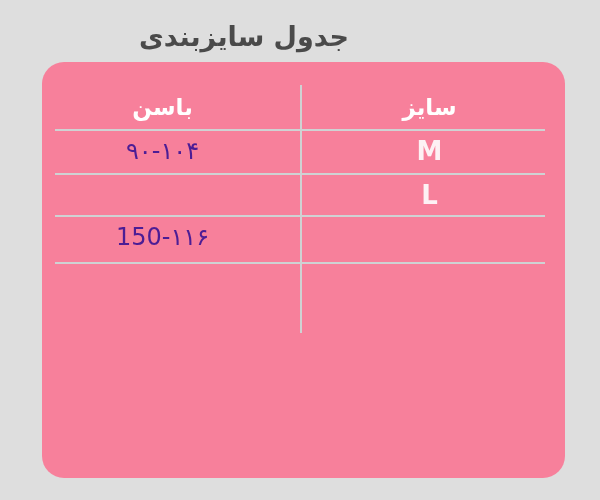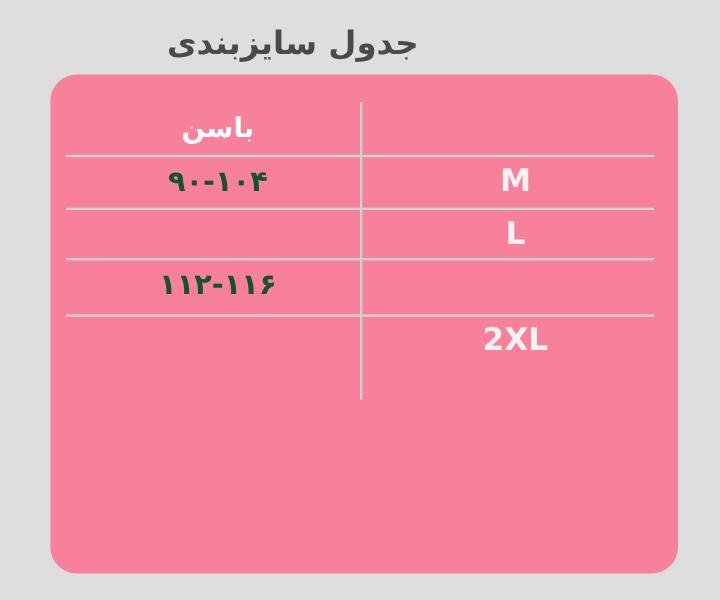--- a/index.html
+++ b/index.html
@@ -66,38 +66,38 @@
     top: 0;
     height: 100%;
     display: flex;
     align-items: center;
     justify-content: center;
     color: #fdf0f3;
     direction: rtl;
     white-space: nowrap;
   }
   .cell-size { right: 13px;  width: 245px; }
-  .cell-hip  { right: 261px; width: 245px; }
+  .cell-hip  { right: 280px; width: 245px; }
 
   .hdr .cell {
     font-size: 23px;
     font-weight: bold;
     color: #ffffff;
   }
 
   .cell-size .val {
     font-size: 26px;
     font-weight: bold;
     color: #fdf1f4;
     direction: ltr;
   }
   .cell-hip .val {
     font-size: 24px;
-    font-weight: bold;
-    color: #14532d;
+    font-weight: normal;
+    color: #4c1d95;
     direction: rtl;
   }
 
   
   .hline {
     position: absolute;
     left: 13px;
     width: 490px;
     height: 2px;
     background: #cfd2d3;
@@ -125,20 +125,23 @@
 
   <div class="tbl">
 
     <div class="hline h0"></div>
     <div class="hline h1"></div>
     <div class="hline h2"></div>
     <div class="hline h3"></div>
     <div class="vline"></div>
 
     <div class="row r-head hdr">
+      <div class="cell cell-size">
+        <span>سایز</span>
+      </div>
       <div class="cell cell-hip">
         <span>باسن</span>
       </div>
     </div>
 
     <div class="row r0">
       <div class="cell cell-size">
         <span class="val">M</span>
       </div>
       <div class="cell cell-hip">
@@ -147,24 +150,21 @@
     </div>
 
     <div class="row r1">
       <div class="cell cell-size">
         <span class="val">L</span>
       </div>
     </div>
 
     <div class="row r2">
       <div class="cell cell-hip">
-        <span class="val">۱۱۲-۱۱۶</span>
+        <span class="val">150-۱۱۶</span>
       </div>
     </div>
 
     <div class="row r3">
-      <div class="cell cell-size">
-        <span class="val">2XL</span>
-      </div>
     </div>
 
   </div>
 </div>
 
 </body></html>

